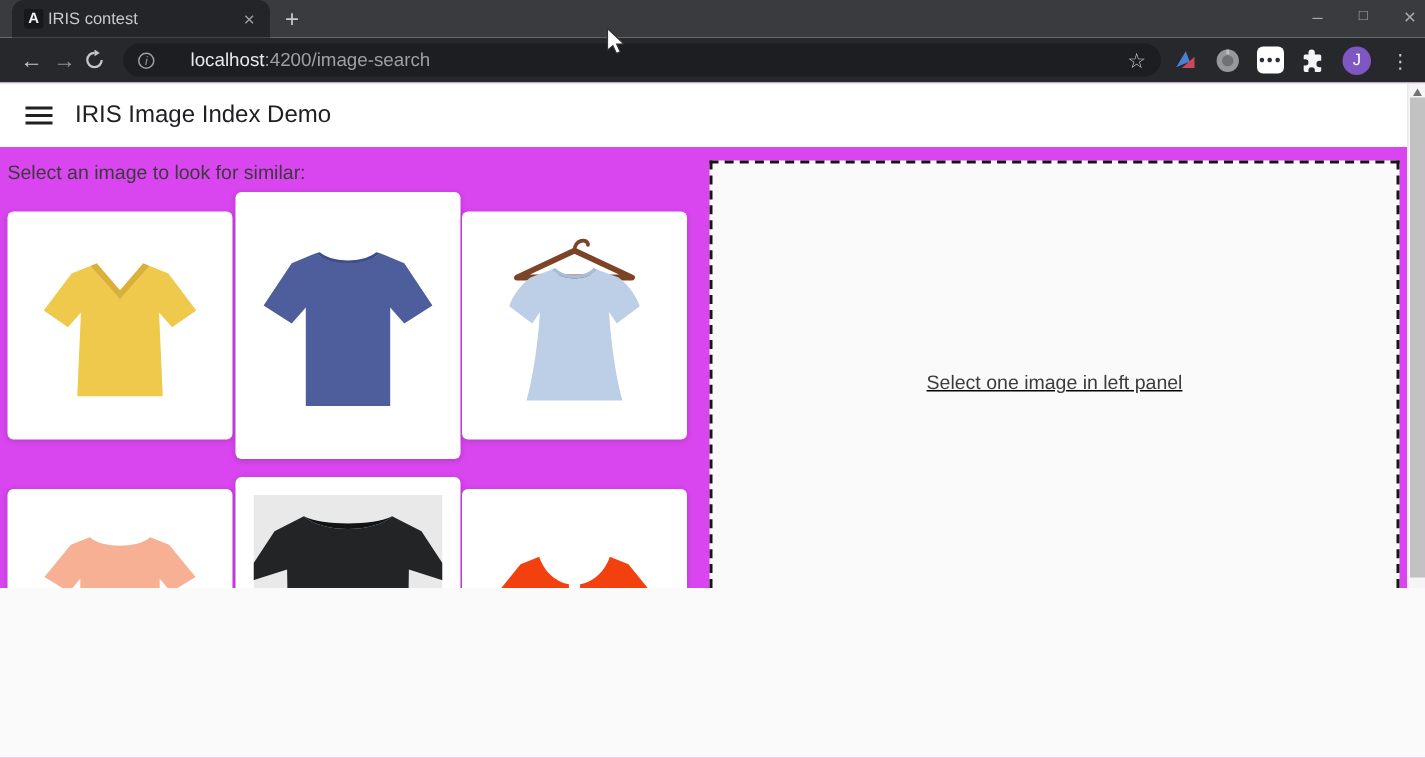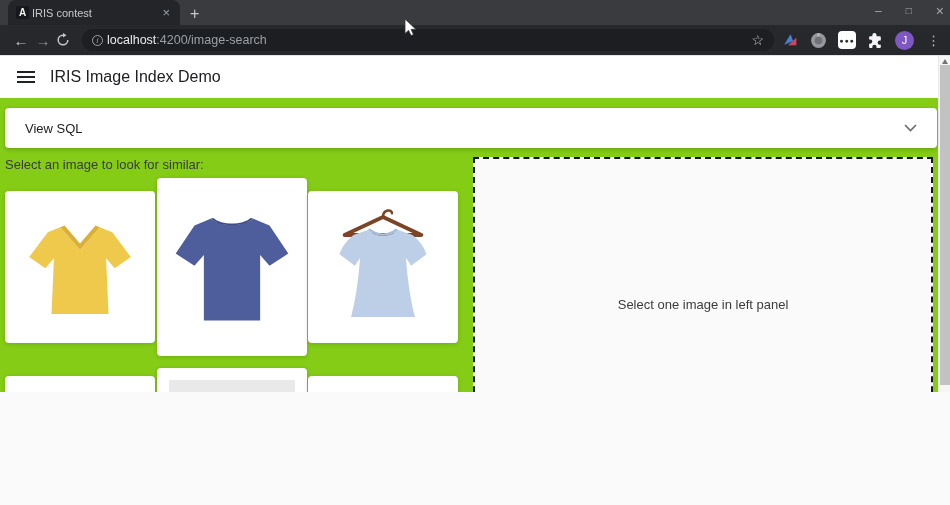--- a/index.html
+++ b/index.html
@@ -20,34 +20,34 @@
 
   
   .toolbar { height:30px; background:#27282C; display:flex; align-items:center; padding:0 10px; }
   .nav-btn { color:#C6C8CA; font-size:15px; line-height:1; width:22px; text-align:center; }
   .nav-btn.fwd { color:#8F9398; }
   .reload-svg { width:14px; height:14px; margin:0 6px 0 2px; }
   .omnibox { flex:1; height:22px; margin:0 8px 0 6px; background:#1D1E22; border-radius:11px;
              display:flex; align-items:center; padding:0 10px; }
   .info-ic { width:11px; height:11px; border:1px solid #9AA0A6; border-radius:50%; color:#9AA0A6;
              font-size:8px; display:flex; align-items:center; justify-content:center; font-style:italic; }
-  .url { margin-left:4px; font-size:12.5px; }
+  .url { margin-left:24px; font-size:12.5px; }
   .url .host { color:#E8EAED; }
   .url .rest { color:#9AA0A6; }
   .star { margin-left:auto; color:#C6C8CA; font-size:14px; }
   .ext-row { display:flex; align-items:center; gap:11px; }
   .ext-ic { width:17px; height:17px; display:flex; align-items:center; justify-content:center; }
   .dots-box { width:18px; height:18px; background:#FFFFFF; border-radius:4px; color:#2B2F3A;
               font-size:7px; letter-spacing:1px; display:flex; align-items:center; justify-content:center; }
   .avatar { width:19px; height:19px; border-radius:50%; background:#7E57C2; color:#fff; font-size:11px;
             display:flex; align-items:center; justify-content:center; }
   .kebab { color:#C6C8CA; font-size:13px; letter-spacing:0; margin-left:2px; }
 
   
-  .page { position:relative; height:337px; background:#84cc16; border-top:1px solid #E4E4E4; overflow:hidden; }
+  .page { position:relative; height:337px; background:#d946ef; border-top:1px solid #E4E4E4; overflow:hidden; }
   .app-header { height:42px; background:#FFFFFF; display:flex; align-items:center; padding-left:17px; }
   .hamburger { width:18px; display:flex; flex-direction:column; gap:3px; }
   .hamburger i { display:block; height:2px; background:#202124; }
   .app-title { margin-left:15px; font-size:16px; font-weight:500; color:#202124; }
 
   .sql-panel { margin:10px 13px 0 5px; height:40px; background:#fff; border-radius:4px;
                box-shadow:0 2px 4px rgba(0,0,0,0.16), 0 0 2px rgba(0,0,0,0.1);
                display:flex; align-items:center; padding:0 20px; }
   .sql-label { flex:1; font-size:13px; color:#212121; }
 
@@ -59,21 +59,21 @@
   .grid-row { display:flex; align-items:center; gap:1.5px; }
   .grid-row.second { margin-top:12px; }
   .card { width:150px; background:#fff; border-radius:4px; display:flex; align-items:center;
           justify-content:center; box-shadow:0 1px 4px rgba(0,0,0,0.16); }
   .card.h152 { height:152px; } .card.h178 { height:178px; }
   .card.h150 { height:150px; } .card.h166 { height:166px; }
   .card.photo { padding:12px; }
   .card.photo svg { width:100%; height:100%; }
 
   .dashed-box { height:295px; border:2px dashed #161616; display:flex; align-items:center;
-                justify-content:center; background:#FAFAFA; }
+                justify-content:center; background:#FAFAFA;text-decoration:underline; }
   .empty-msg { font-size:13px; color:#3C3C3C; }
 
   
   .scrollbar { position:absolute; top:0; right:0; width:12px; height:450px; background:#F5F5F5;
                border-left:1px solid #E9E9E9; }
   .sb-arrow { position:absolute; left:3px; width:0; height:0; }
   .sb-up { top:3px; border-left:3.5px solid transparent; border-right:3.5px solid transparent; border-bottom:5px solid #737373; }
   .sb-down { bottom:3px; border-left:3.5px solid transparent; border-right:3.5px solid transparent; border-top:5px solid #737373; }
   .sb-thumb { position:absolute; top:9px; left:1px; width:10px; height:320px; background:#C2C2C2; }
 
@@ -133,26 +133,20 @@
 
     <div class="app-header">
       <span class="hamburger">
           <i></i>
           <i></i>
           <i></i>
         </span>
       <span class="app-title">IRIS Image Index Demo</span>
     </div>
 
-    <div class="sql-panel">
-      <span class="sql-label">View SQL</span>
-      <svg width="13" height="8" viewBox="0 0 13 8">
-        <polyline points="1,1 6.5,6.5 12,1" fill="none" stroke="#6B6B6B" stroke-width="1.6"></polyline>
-      </svg>
-    </div>
 
     <div class="columns">
 
       <div class="col-left">
         <div class="panel-label">Select an image to look for similar:</div>
 
         <div class="grid-row">
 
           <div class="card h152">
             <svg width="126" height="124" viewBox="0 0 100 100">

